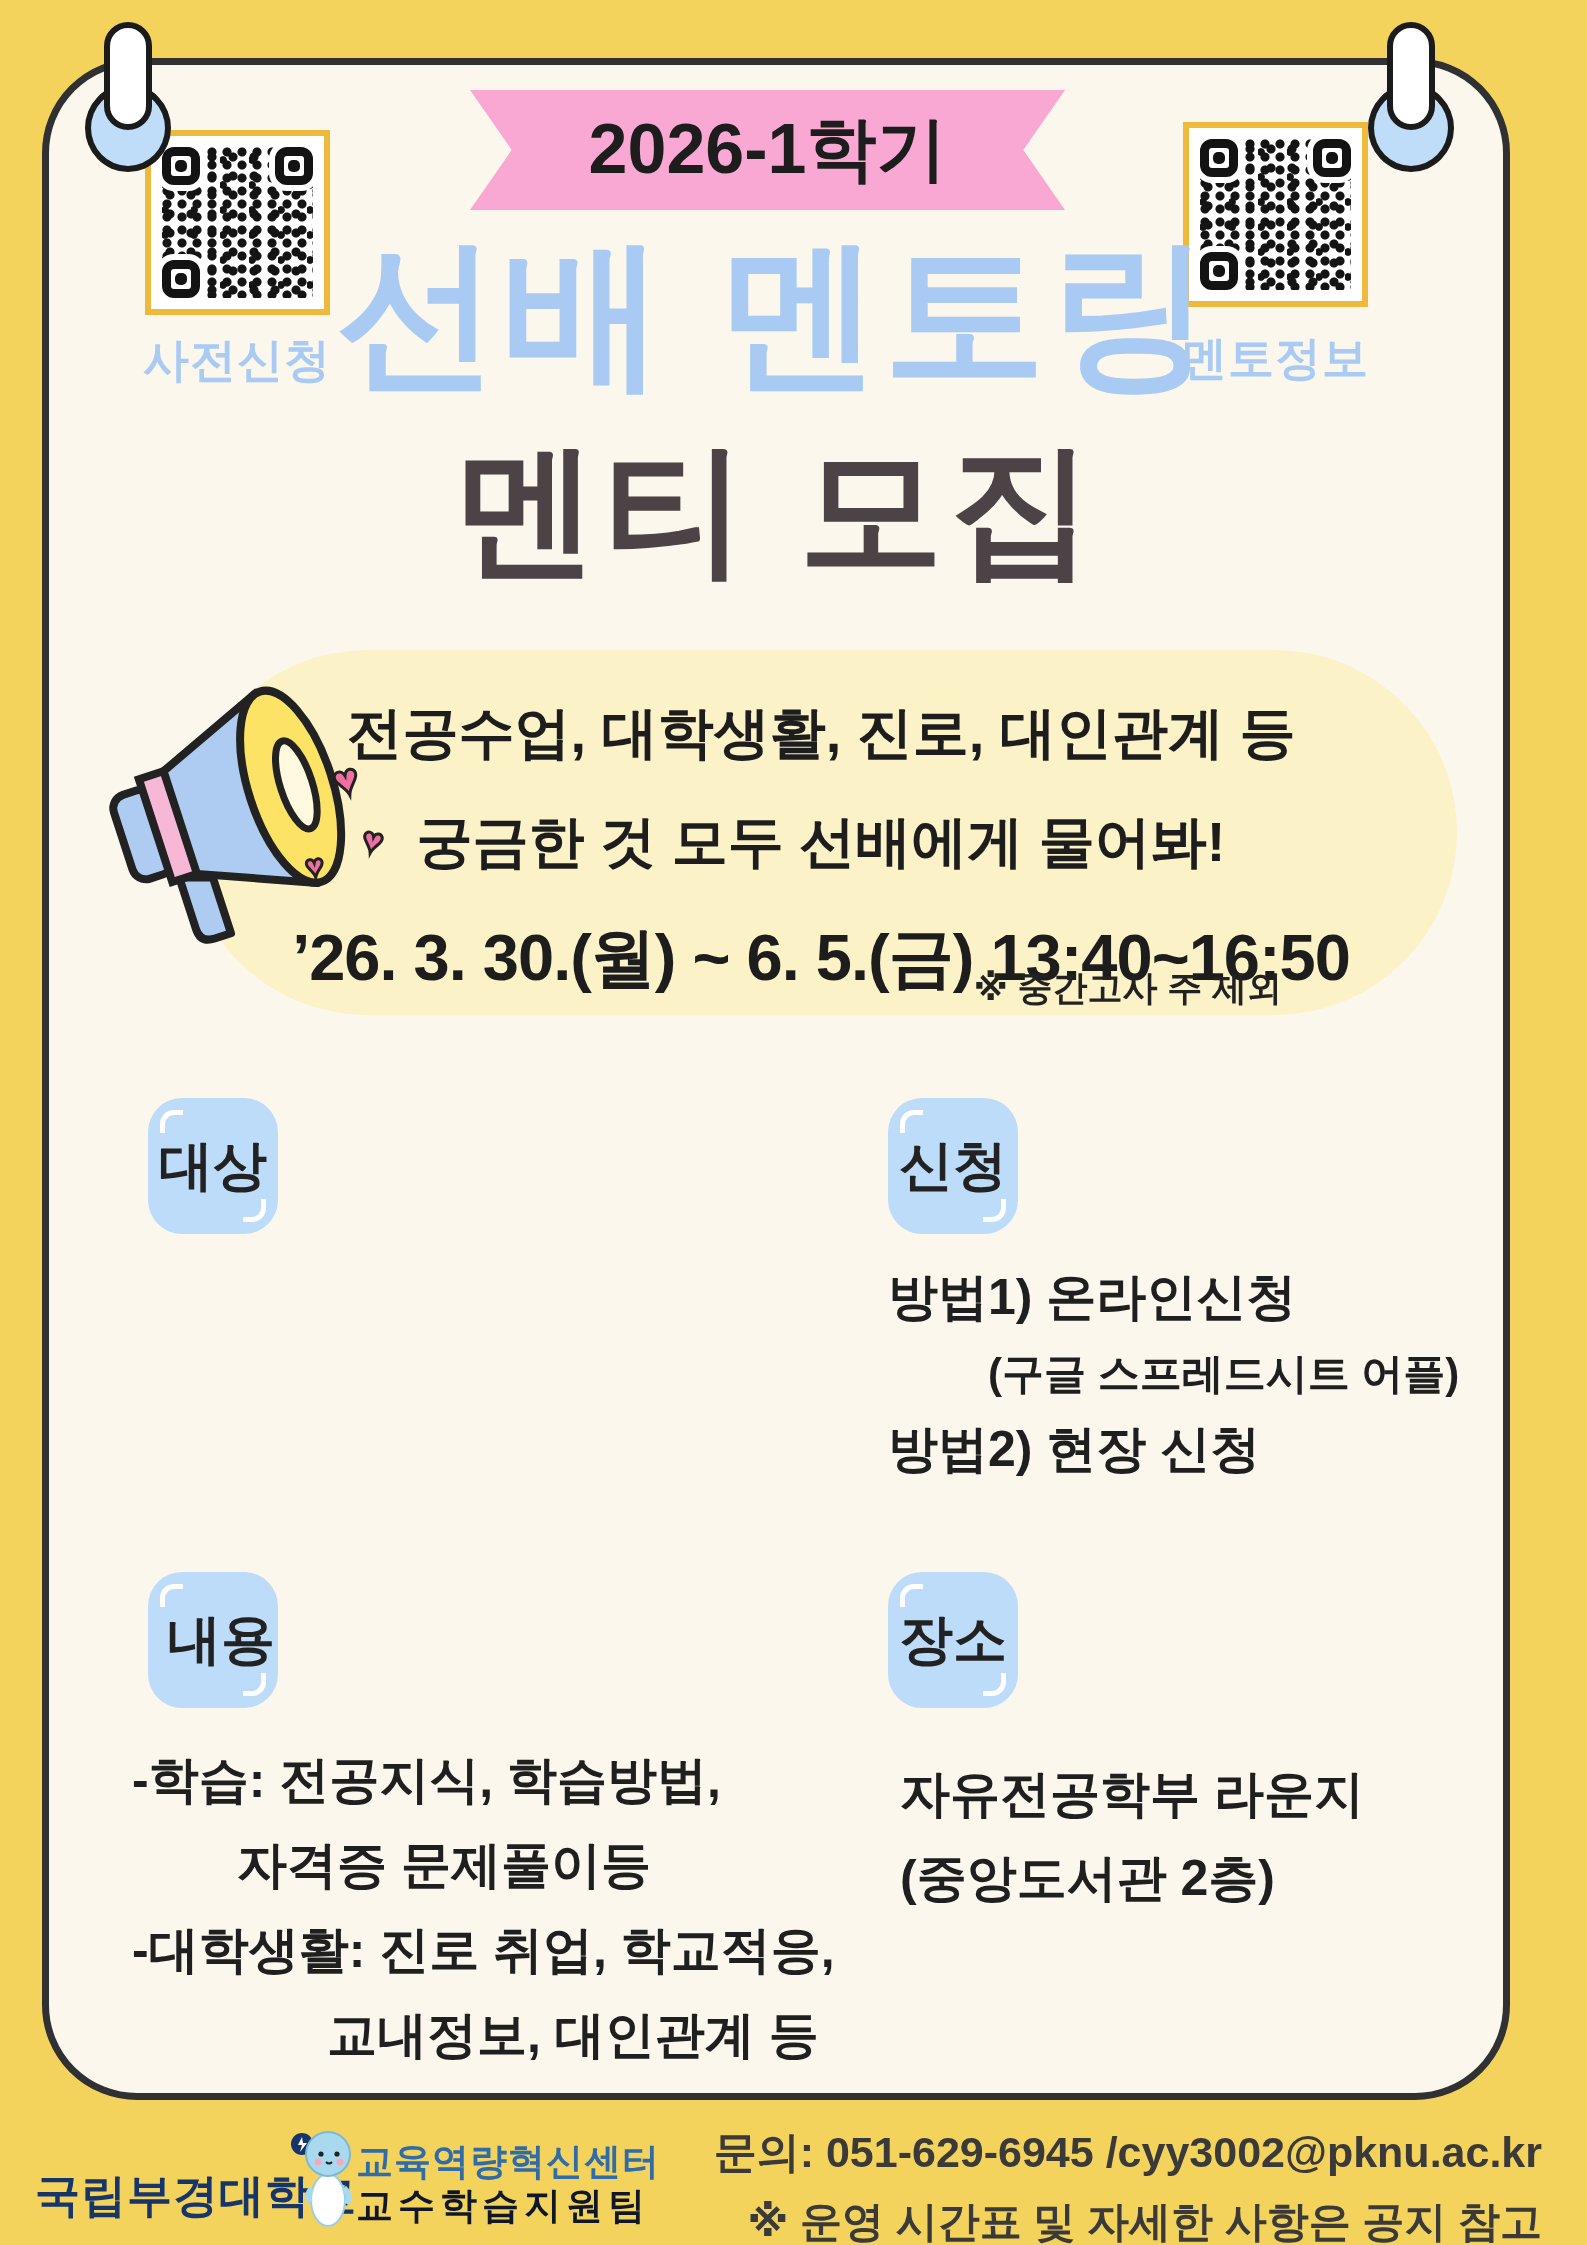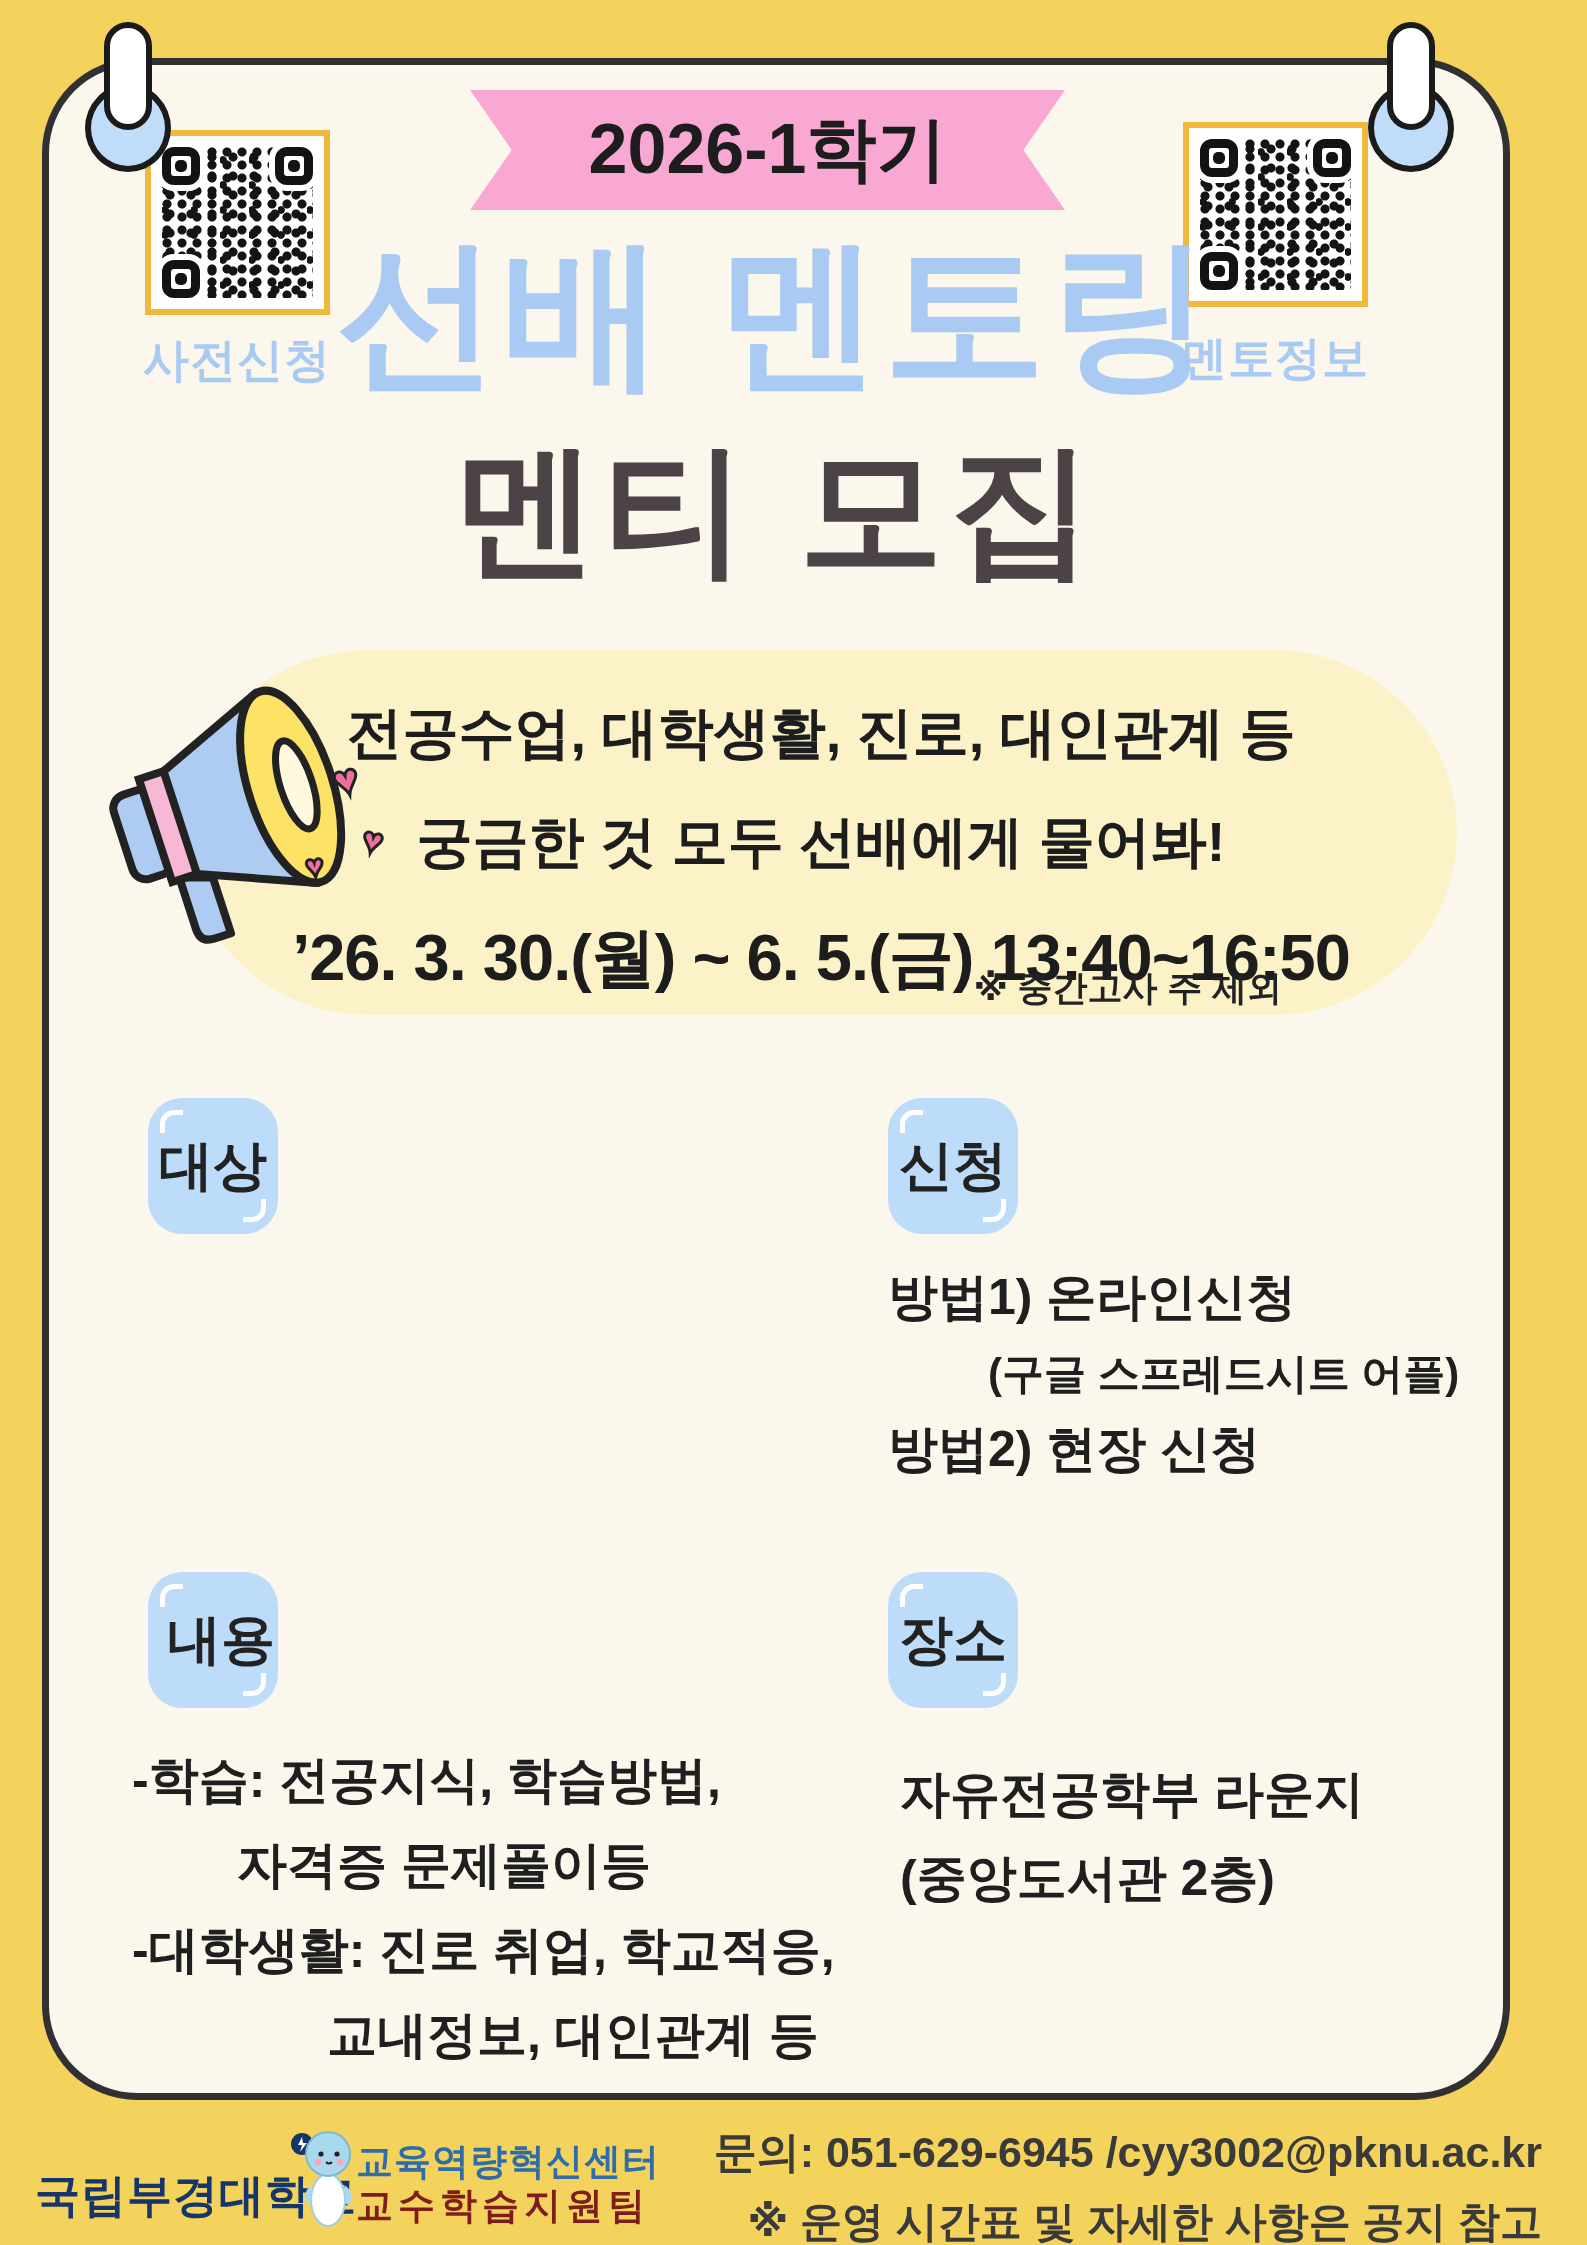--- a/index.html
+++ b/index.html
@@ -131,21 +131,21 @@
   .body-content .ind2{padding-left:195px;}
   .body-place{left:900px;top:1752px;font-size:50px;line-height:84px;}
   
   .footer-univ{
     position:absolute;left:35px;top:2166px;
     font-size:45px;font-weight:900;color:#16356B;letter-spacing:1px;
   }
   .footer-mascot{position:absolute;left:288px;top:2122px;}
   .footer-org{position:absolute;left:356px;top:2140px;line-height:44px;}
   .footer-org .o1{font-size:37px;font-weight:800;color:#2F6CA8;letter-spacing:1px;}
-  .footer-org .o2{font-size:37px;font-weight:800;color:#7f1d1d;letter-spacing:5px;}
+  .footer-org .o2{font-size:37px;font-weight:800;color:#0f172a;letter-spacing:5px;}
   .footer-right{
     position:absolute;right:45px;top:2124px;text-align:right;color:#3a3a3a;
   }
   .footer-right .contact{font-size:43px;font-weight:700;margin:0 0 12px 0;}
   .footer-right .note{font-size:42px;font-weight:700;margin:0;}
 </style>
 </head>
 <body>
 
 <div class="stage">

